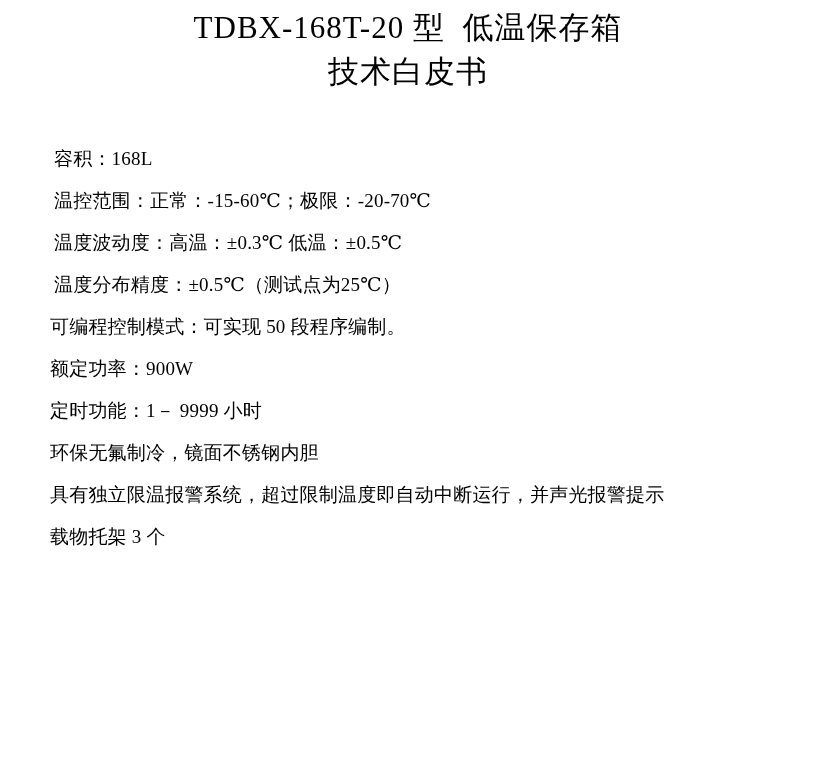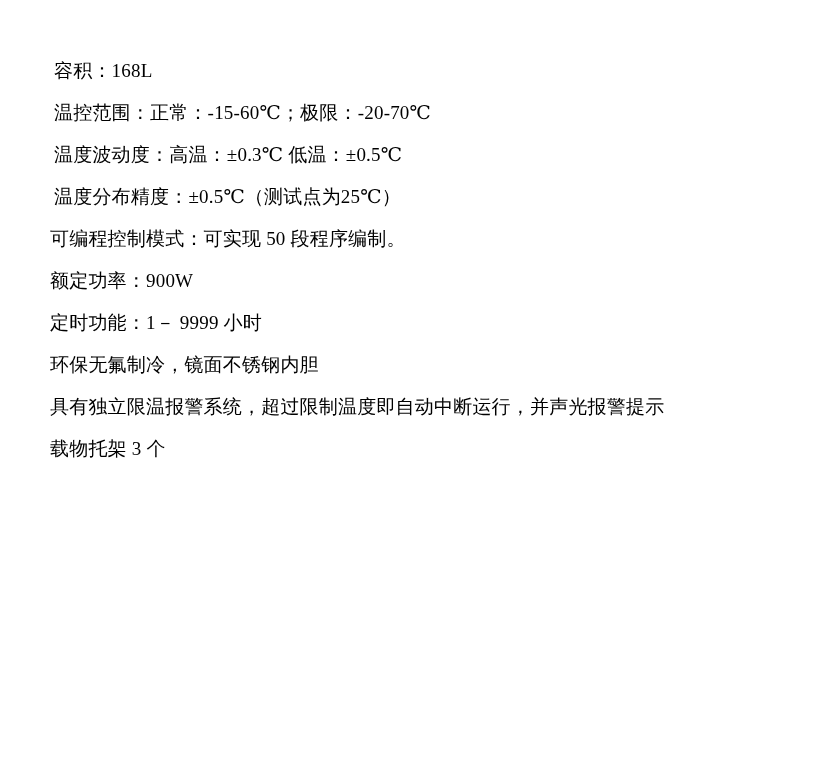--- a/index.html
+++ b/index.html
@@ -44,20 +44,22 @@
   .spec-line.indent {
     padding-left: 4px;
   }
 </style>
 </head>
 <body>
 
 <div class="page">
 
   <div class="title-block">
+    <div class="title-line">TDBX-168T-20 型  低温保存箱</div>
+    <div class="title-line">技术白皮书</div>
   </div>
 
   <div class="body-block">
     <div class="spec-line indent">容积：168L</div>
     <div class="spec-line indent">温控范围：正常：-15-60℃；极限：-20-70℃</div>
     <div class="spec-line indent">温度波动度：高温：±0.3℃ 低温：±0.5℃</div>
     <div class="spec-line indent">温度分布精度：±0.5℃（测试点为25℃）</div>
     <div class="spec-line">可编程控制模式：可实现 50 段程序编制。</div>
     <div class="spec-line">额定功率：900W</div>
     <div class="spec-line">定时功能：1－ 9999 小时</div>

